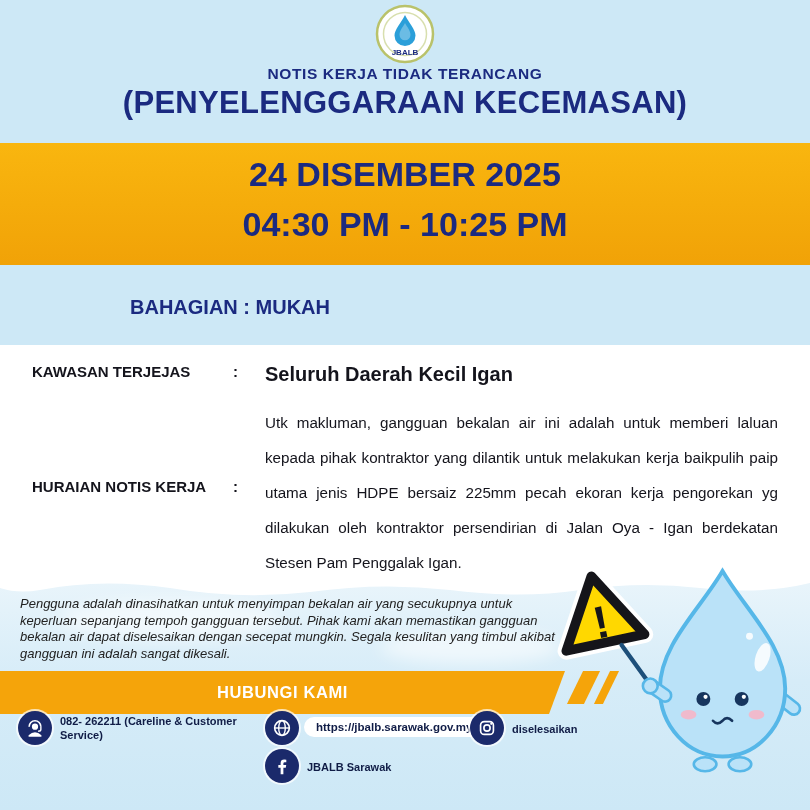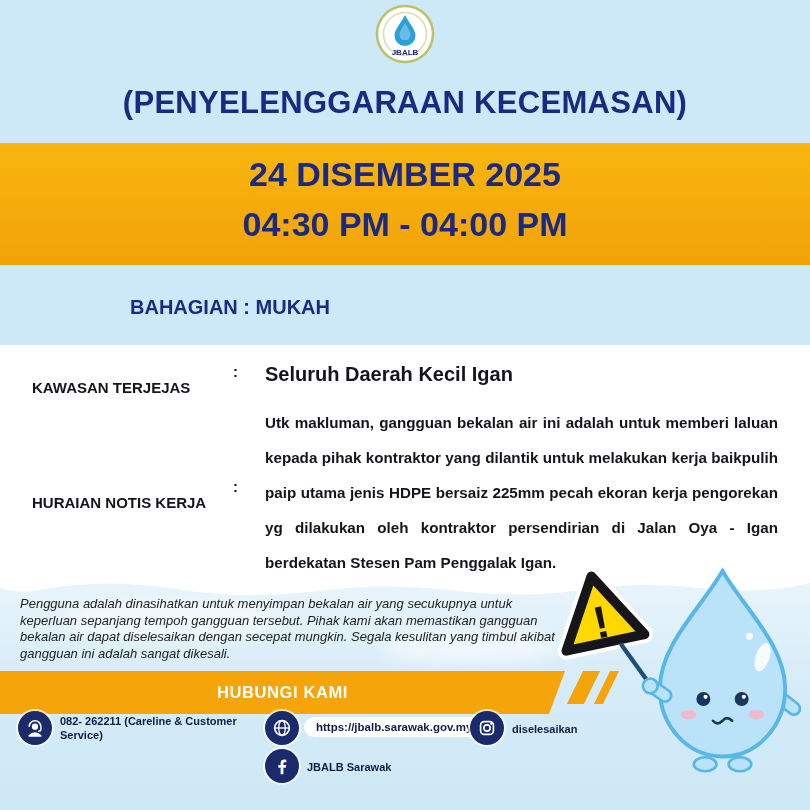--- a/index.html
+++ b/index.html
@@ -22,29 +22,29 @@
   .banner-date { left:0; top:155px; width:810px; text-align:center; font-size:34px; font-weight:bold; color:#1b2a80; }
   .banner-time { left:0; top:205px; width:810px; text-align:center; font-size:34px; font-weight:bold; color:#1b2a80; }
 
   
   .sec-region { left:0; top:265px; width:810px; height:80px; background:#cde8f6; }
   .region-bahagian { left:130px; top:296px; font-size:20px; font-weight:bold; color:#1b2a80; }
   .region-daerah   { left:432px; top:296px; font-size:20px; font-weight:bold; color:#1b2a80; }
 
   
   .sec-white { left:0; top:345px; width:810px; height:232px; background:#ffffff; }
-  .lbl   { font-size:15px; font-weight:bold; color:#14141c;margin-top:16px; }
+  .lbl   { font-size:15px; font-weight:bold; color:#14141c; }
   .colon { font-size:15px; font-weight:bold; color:#14141c; }
   .val   { font-size:20px; font-weight:bold; color:#14141c; }
   .kawasan-label { left:32px;  top:363px; }
   .kawasan-colon { left:233px; top:363px; }
   .kawasan-value { left:265px; top:363px; }
   .huraian-label { left:32px;  top:478px; }
   .huraian-colon { left:233px; top:478px; }
-  .huraian-text  { left:265px; top:405px; width:513px; font-size:15.2px; font-weight:bold; color:#14141c;
+  .huraian-text  { left:265px; top:405px; width:513px; font-size:15.2px; font-weight:normal; color:#14141c;
                    line-height:35px; text-align:justify; }
 
   
   .sec-bottom { left:0; top:575px; width:810px; height:235px;
                 background:linear-gradient(180deg,#eaf5fb 0%, #d6ecf8 45%, #cde8f6 100%); }
   .wave { left:0; top:575px; width:810px; height:26px; }
   .blob { border-radius:50%; background:rgba(255,255,255,.55); filter:blur(8px); }
   .blob1 { left:60px; top:600px; width:220px; height:40px; }
   .blob2 { left:380px; top:630px; width:180px; height:34px; }
 
@@ -86,25 +86,26 @@
   <div class="abs logo-wrap">
     <svg viewBox="0 0 60 60" width="60" height="60">
       <circle cx="30" cy="30" r="28" fill="#ffffff" stroke="#b9c26a" stroke-width="2.5"></circle>
       <circle cx="30" cy="30" r="21.5" fill="none" stroke="#d8dfae" stroke-width="1.5"></circle>
       <path d="M30 11 C34 19 40.5 25.5 40.5 31.5 a10.5 10.5 0 1 1 -21 0 C19.5 25.5 26 19 30 11 Z" fill="#2b9fd9"></path>
       <path d="M30 19 C32 23 35.5 26.5 35.5 30.8 a5.5 5.5 0 1 1 -11 0 C24.5 26.5 28 23 30 19 Z" fill="#ffffff" opacity="0.3"></path>
       <text x="30" y="51" text-anchor="middle" font-size="8" font-weight="bold" fill="#1b2a80" font-family="Liberation Sans, sans-serif">JBALB</text>
     </svg>
   </div>
 
+  <div class="abs title-sub">NOTIS KERJA TIDAK TERANCANG</div>
   <div class="abs title-main">(PENYELENGGARAAN KECEMASAN)</div>
 
   <div class="abs sec-banner"></div>
   <div class="abs banner-date">24 DISEMBER 2025</div>
-  <div class="abs banner-time">04:30 PM - 04:00 PM</div>
+  <div class="abs banner-time">04:30 PM - 10:25 PM</div>
 
   <div class="abs sec-region"></div>
   <div class="abs region-bahagian">BAHAGIAN : MUKAH</div>
 
   <div class="abs sec-white"></div>
   <div class="abs lbl kawasan-label">KAWASAN TERJEJAS</div>
   <div class="abs colon kawasan-colon">:</div>
   <div class="abs val kawasan-value">Seluruh Daerah Kecil Igan</div>
   <div class="abs lbl huraian-label">HURAIAN NOTIS KERJA</div>
   <div class="abs colon huraian-colon">:</div>

